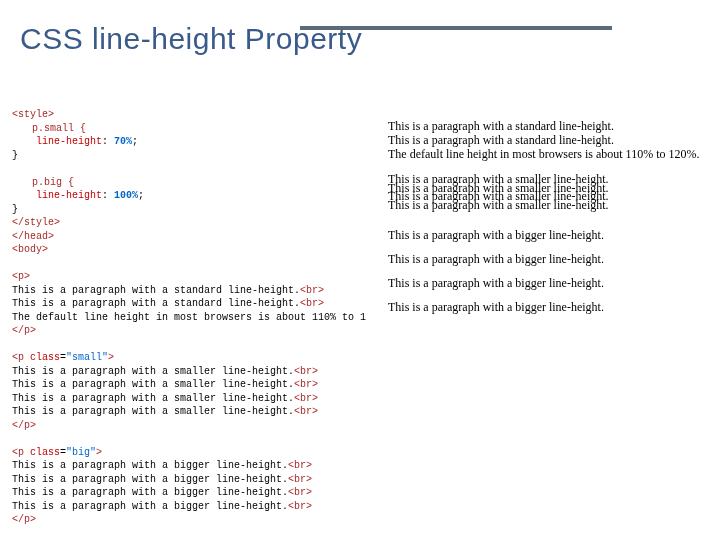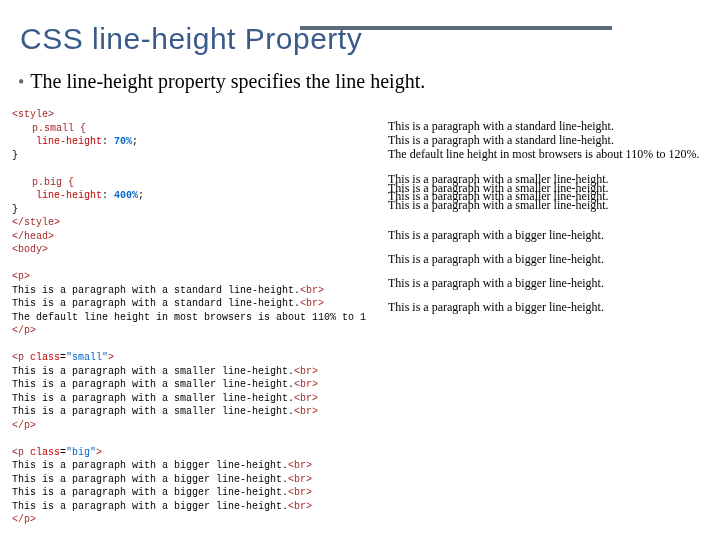--- a/index.html
+++ b/index.html
@@ -75,31 +75,28 @@
   .render-col .sml  { line-height: 0.7;  margin: 0 0 14px 0; }
   .render-col .bigp { line-height: 2.0;  margin: 0 0 2px 0; }
 </style>
 </head>
 <body>
 
 <div class="slide">
   <div class="header-line"></div>
   <div class="title">CSS line-height Property</div>
 
-  <div class="bullet-row">
-    <span class="dot">•</span><span>The line-height property specifies the line height.</span>
-  </div>
 
   <div class="code-col"><span class="tag">&lt;style&gt;</span>
 <span class="sel">p.small {</span>
     <span class="prop">line-height</span><span class="punc">: </span><span class="val">70%</span><span class="punc">;</span>
 <span class="punc">}</span>
 
 <span class="sel">p.big {</span>
-    <span class="prop">line-height</span><span class="punc">: </span><span class="val">400%</span><span class="punc">;</span>
+    <span class="prop">line-height</span><span class="punc">: </span><span class="val">100%</span><span class="punc">;</span>
 <span class="punc">}</span>
 <span class="tag">&lt;/style&gt;</span>
 <span class="tag">&lt;/head&gt;</span>
 <span class="tag">&lt;body&gt;</span>
 
 <span class="tag">&lt;p&gt;</span>
 <span>This is a paragraph with a standard line-height.</span><span class="tag">&lt;br&gt;</span>
 <span>This is a paragraph with a standard line-height.</span><span class="tag">&lt;br&gt;</span>
 <span>The default line height in most browsers is about 110% to 1</span>
 <span class="tag">&lt;/p&gt;</span>

